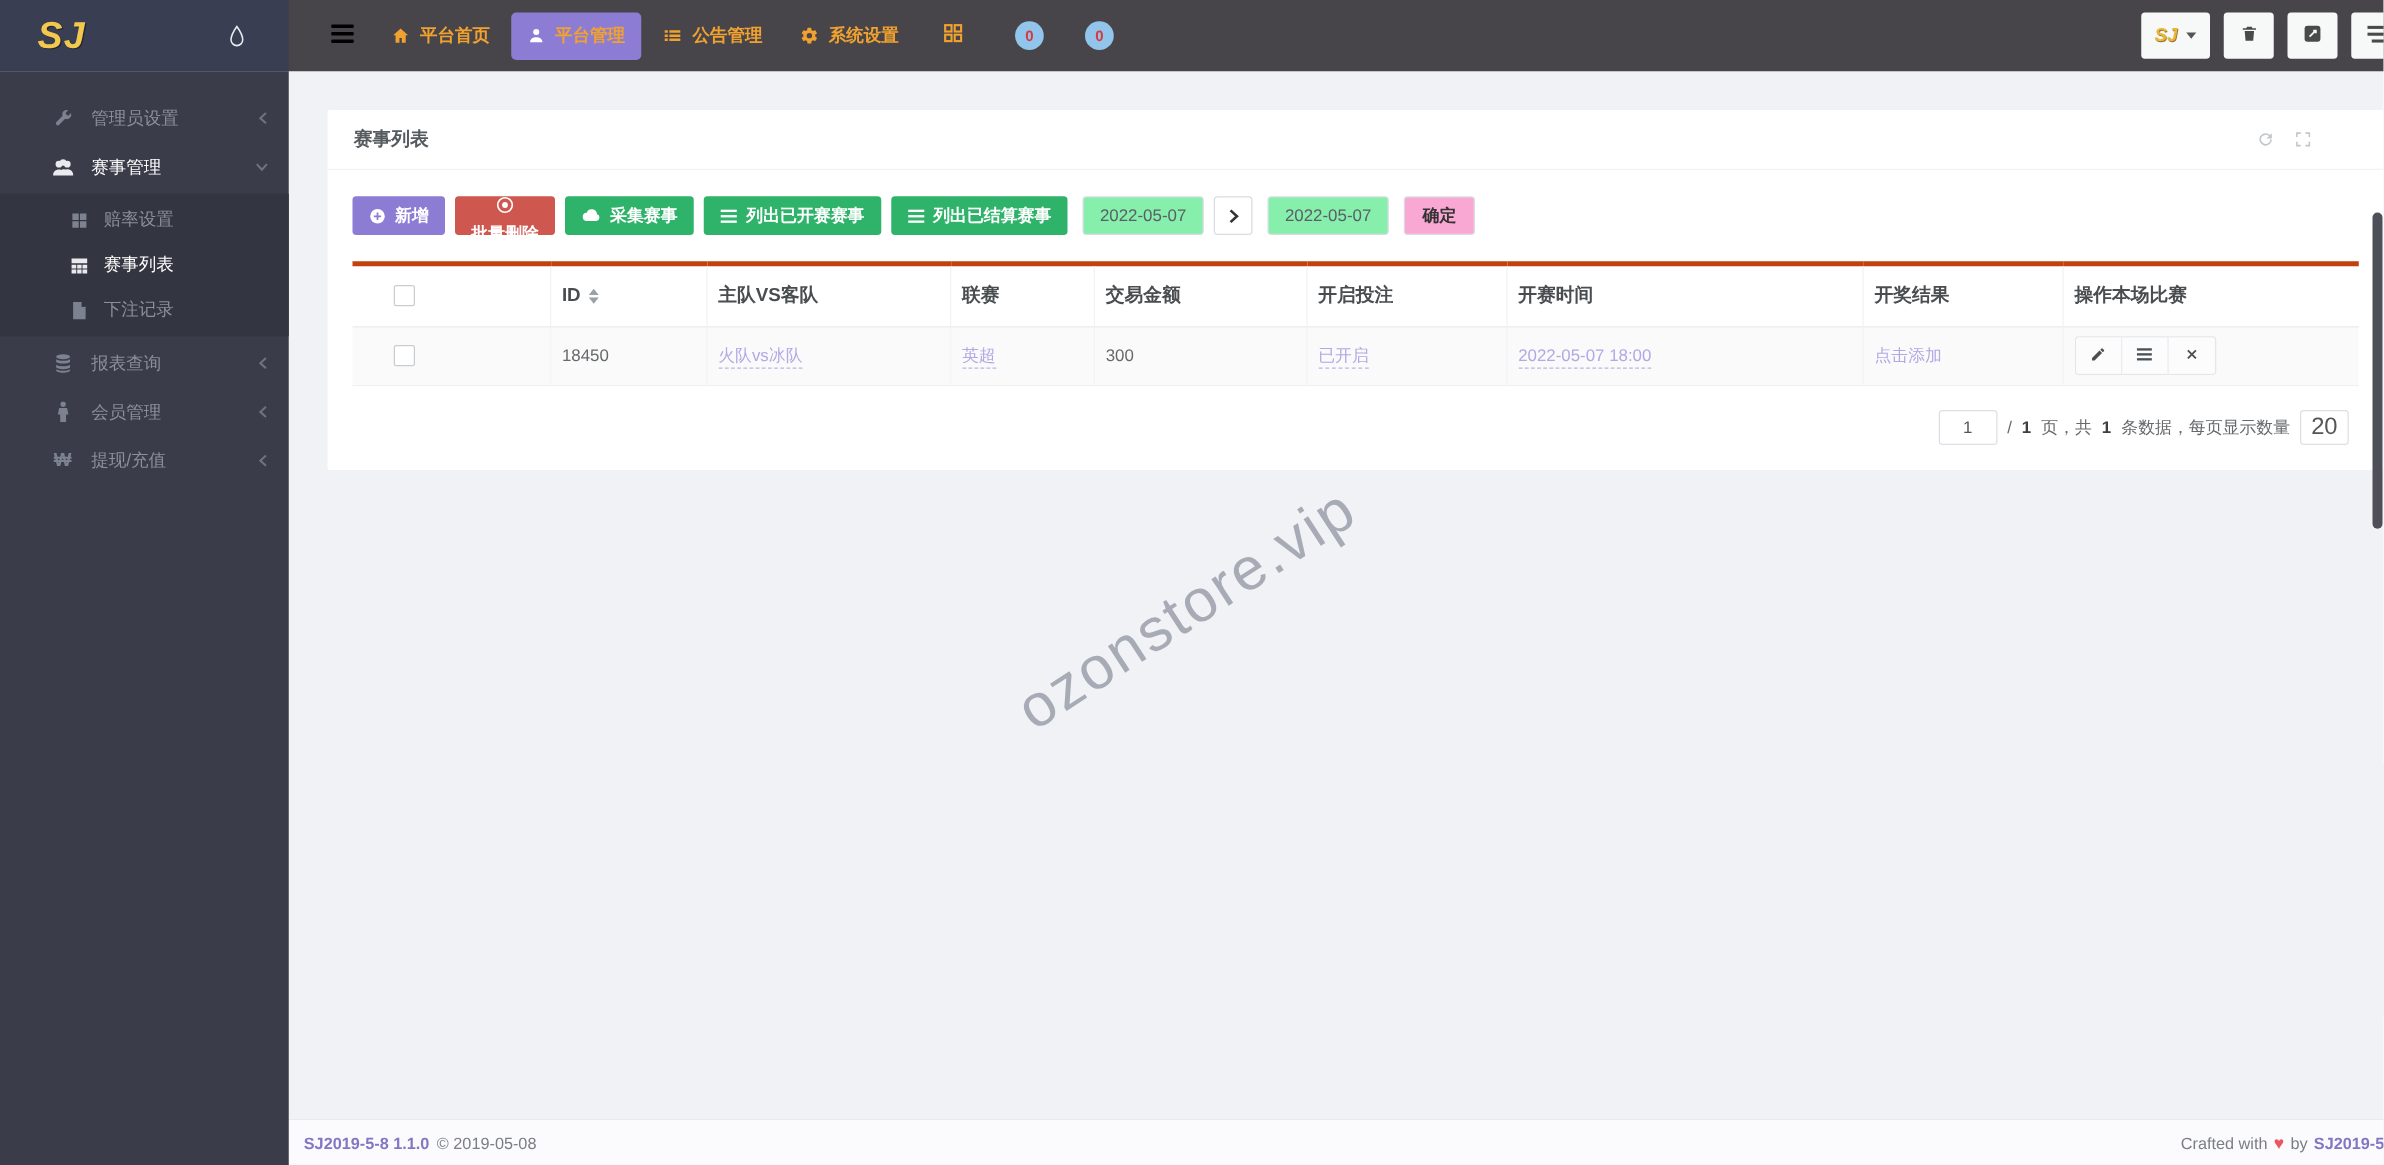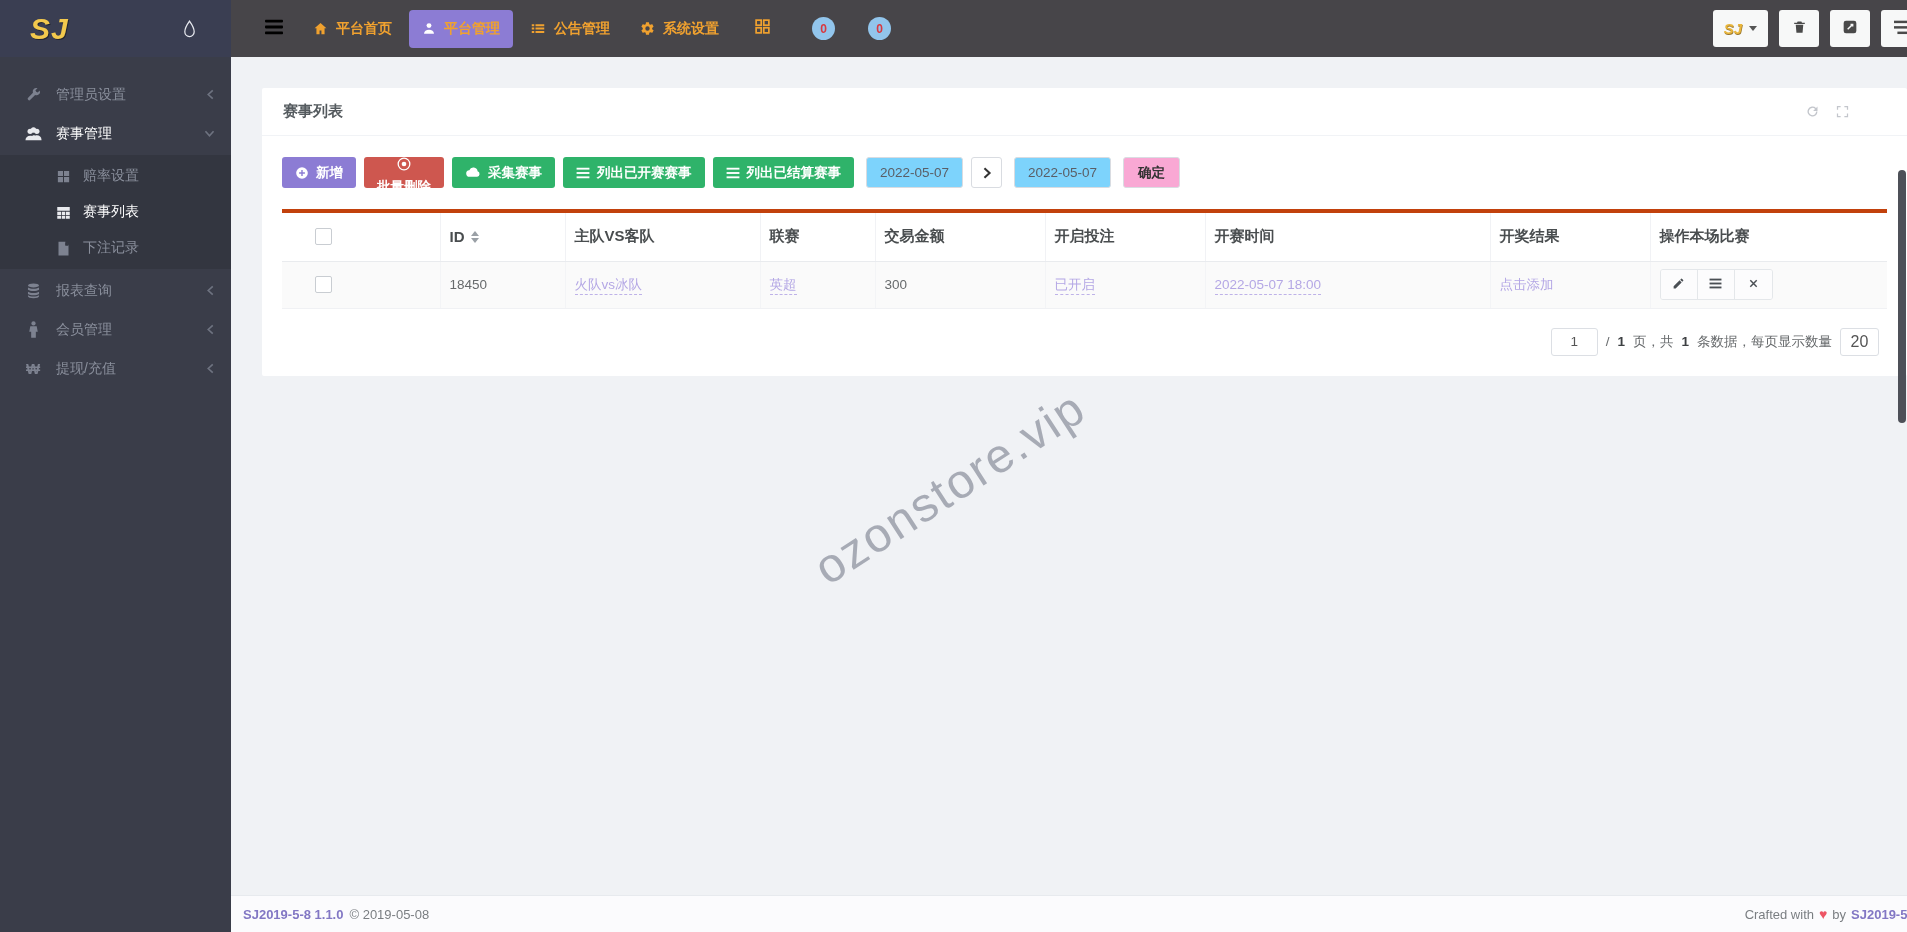--- a/index.html
+++ b/index.html
@@ -20,21 +20,21 @@
   .nav-item.active .nic { color:#ffffff; }
   .nav-grid { display:flex; padding:8px; margin-left:10px; color:#f0a12f; cursor:pointer; }
   .nav-badge { width:23px; height:23px; border-radius:50%; background:#92c5ec; color:#d8383f; font-size:12px; font-weight:bold; display:flex; align-items:center; justify-content:center; margin-left:33px; cursor:pointer; text-decoration:none; }
   .nav-right { margin-left:auto; display:flex; gap:11px; margin-right:-14px; }
   .nav-right .tool-btn { height:37px; min-width:40px; background:#f7f8f8; border:none; border-radius:3px; display:flex; align-items:center; justify-content:center; color:#4a4a4a; cursor:pointer; padding:0 11px; }
   .mini-logo { font-size:15px; font-weight:bold; font-style:italic; color:#e9b63c; text-shadow:.5px .5px 0 #97742a; margin-right:7px; }
   .caret { width:0; height:0; border-left:4px solid transparent; border-right:4px solid transparent; border-top:5px solid #555; }
 
   
   .sidebar { position:absolute; top:57px; left:0; bottom:0; width:231px; background:#3a3d49; padding-top:18px; z-index:10; }
-  .side-item { display:flex; align-items:center; height:39px; padding:0 16px 0 23px; color:#8a8f9c; font-size:14px; cursor:pointer; }
+  .side-item { display:flex; align-items:center; height:39px; padding:0 16px 0 40px; color:#8a8f9c; font-size:14px; cursor:pointer; }
   .side-item .ic { width:20px; display:flex; justify-content:center; margin-right:13px; color:#7d8290; }
   .side-item .lbl { flex:1; }
   .side-item .chev { color:#6e7380; display:flex; }
   .side-item.active { color:#ffffff; }
   .side-item.active .ic { color:#e9eaee; }
   .submenu { background:#333640; padding:3px 0; margin-top:2px; margin-bottom:2px; }
   .submenu .side-item { height:36px; padding-left:53px; }
   .submenu .side-item .ic { margin-right:10px; }
 
   
@@ -47,21 +47,21 @@
   .panel-tools .pt { display:flex; cursor:pointer; }
   .panel-body { padding:21px 20px 20px 20px; }
 
   
   .toolbar { display:flex; gap:8px; align-items:center; }
   .btn { height:31px; border:none; border-radius:3px; color:#fff; font-size:13.5px; font-weight:bold; display:inline-flex; align-items:center; gap:7px; padding:0 13px; cursor:pointer; font-family:inherit; }
   .btn .bic { display:flex; }
   .btn-purple { background:#8c7cd4;font-family:Liberation Mono, monospace; }
   .btn-red { background:#ce574f;flex-direction:column; }
   .btn-green { background:#2fb36a; }
-  .date-input { height:31px; width:97px; text-align:center; border:1px solid #d9dce1; border-radius:3px; color:#5a5e66; font-size:13.5px; background:#7dd3fc; font-family:inherit; margin-left:4px; }
+  .date-input { height:31px; width:97px; text-align:center; border:1px solid #d9dce1; border-radius:3px; color:#5a5e66; font-size:13.5px; background:#86efac; font-family:inherit; margin-left:4px; }
   .btn-next { background:#fff; border:1px solid #d9dce1; color:#333; height:31px; width:31px; border-radius:3px; display:flex; align-items:center; justify-content:center; cursor:pointer; }
   .btn-confirm { background:#f9a8d4; color:#333; border:1px solid #dadde2; height:31px; border-radius:3px; font-weight:bold; font-size:13.5px; padding:0 14px; cursor:pointer; font-family:inherit; margin-left:4px; }
 
   
   .grid-table { width:100%; border-collapse:collapse; margin-top:21px; table-layout:fixed; }
   .grid-table th { height:50px; text-align:left; padding:0 9px; font-size:15px; color:#494d4f; font-weight:bold; border-bottom:1px solid #e9ebee; border-right:1px solid #f1f2f5; border-top:4px solid #c2410c; background:#fff; }
   .grid-table th:last-child, .grid-table td:last-child { border-right:none; }
   .grid-table td { height:47px; font-size:13.5px; color:#676a6c; padding:0 9px; background:#fafafa; border-bottom:1px solid #f0f1f4; border-right:1px solid #f3f4f6; }
   .cb { appearance:none; -webkit-appearance:none; width:17px; height:17px; border:1px solid #c9cdd2; border-radius:2px; background:#fff; margin:0 0 0 24px; cursor:pointer; display:block; }
   .th-id { display:flex; align-items:center; gap:6px; }
@@ -70,21 +70,21 @@
   .tri-dn { width:0;height:0;border-left:4px solid transparent;border-right:4px solid transparent;border-top:5px solid #9aa0a6; }
   a.tlink { color:#b4a7e5; text-decoration:none; border-bottom:1px dashed #beb2e8; padding-bottom:2px; cursor:pointer; }
   a.tlink-plain { color:#b4a7e5; text-decoration:none; cursor:pointer; }
   .act-group { display:inline-flex; border:1px solid #e4e7ea; border-radius:3px; overflow:hidden; background:#fcfcfd; }
   .act-btn { width:37px; height:29px; display:flex; align-items:center; justify-content:center; border:none; border-right:1px solid #e4e7ea; background:#fcfcfd; color:#4a4f54; cursor:pointer; padding:0; }
   .act-btn:last-child { border-right:none; }
 
   
   .pagination { display:flex; justify-content:flex-end; align-items:center; margin-top:19px; gap:8px; font-size:13.5px; color:#676a6c; padding-right:8px; }
   .page-input { width:47px; height:28px; border:1px solid #dcdfe4; border-radius:3px; text-align:center; font-size:13.5px; color:#555; font-family:inherit; }
-  .size-input { width:39px; height:28px; border:1px solid #dcdfe4; border-radius:3px; text-align:center; font-size:16px; color:#555; font-family:inherit; }
+  .size-input { width:39px; height:28px; border:1px solid #dcdfe4; border-radius:3px; text-align:center; font-size:19px; color:#555; font-family:inherit; }
   .pg-b { font-weight:bold; color:#3d4043; }
 
   
   .watermark { position:absolute; left:588px; top:488px; transform:rotate(-33deg); transform-origin:0 50%; font-size:48px; letter-spacing:2px; color:rgba(122,128,142,.62); pointer-events:none; white-space:nowrap; }
 
   
   .footer { margin-top:auto; height:37px; background:#fbfbfd; border-top:1px solid #e7eaee; display:flex; align-items:center; padding-left:12px; font-size:13px; color:#7a7e82; white-space:nowrap; }
   .f-brand { color:#8277c4; font-weight:bold; margin-right:6px; text-decoration:none; cursor:pointer;text-align:center; }
   .f-right { margin-left:auto; margin-right:-12px; display:flex; gap:5px; align-items:center; }
   .heart { color:#ed5565; font-size:14px; }

